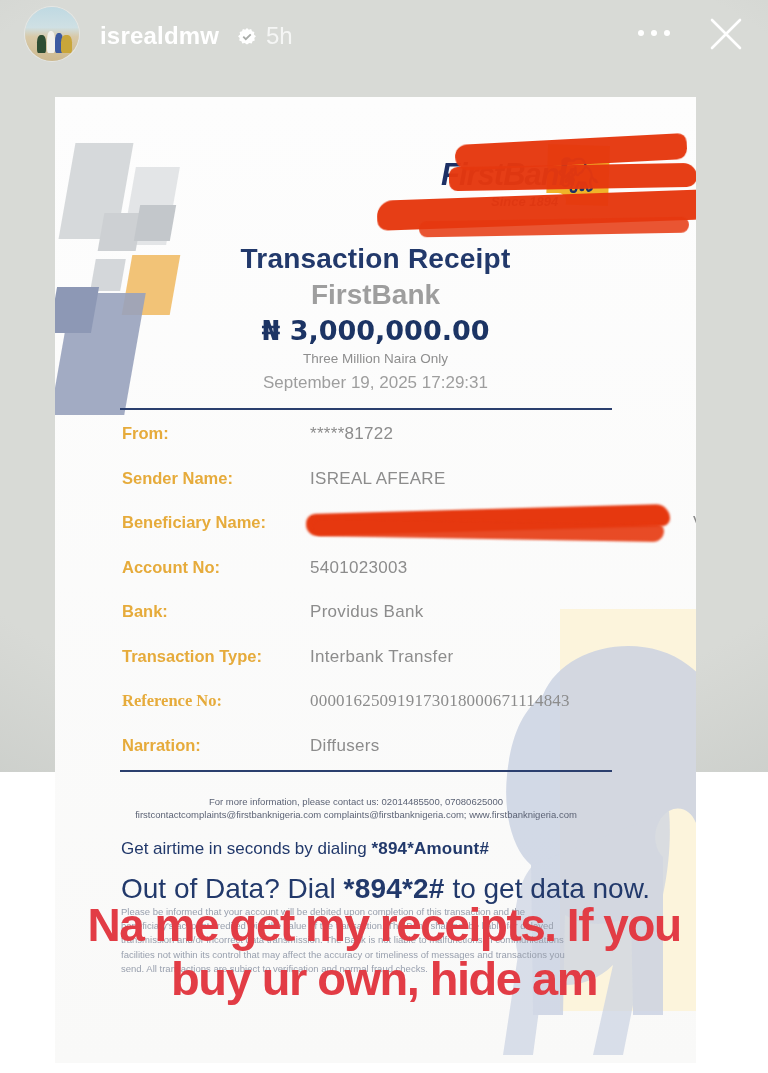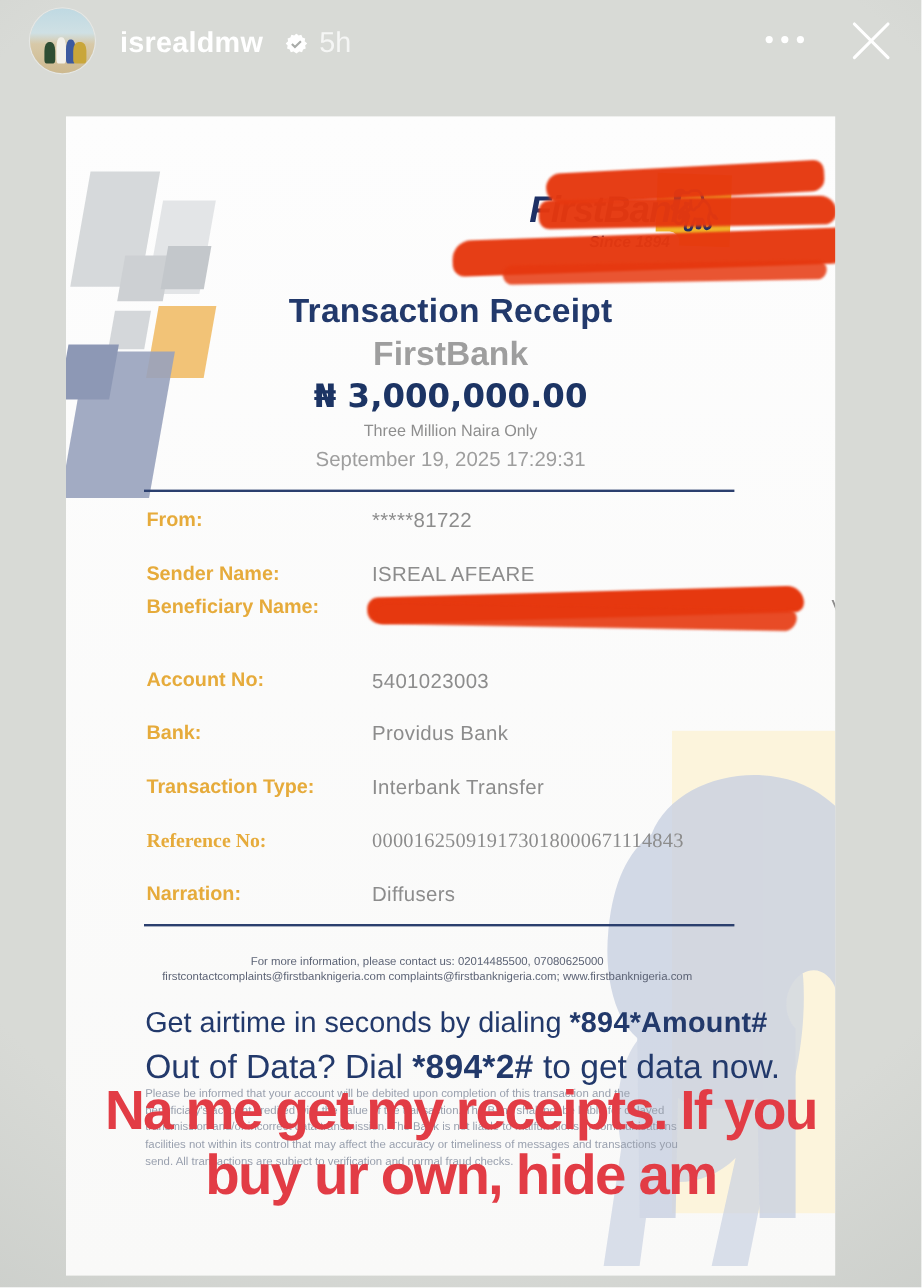--- a/index.html
+++ b/index.html
@@ -1,19 +1,19 @@
 <!DOCTYPE html>
 <html><head>
 <meta charset="utf-8">
 <style>
   * { margin:0; padding:0; box-sizing:border-box; }
   html,body { width:768px; height:1073px; }
   body { font-family:"Liberation Sans", sans-serif; overflow:hidden; }
   #stage {
-    position:relative; width:768px; height:1073px;
+    position:relative; width:768px; height:772px;
     background: radial-gradient(130% 95% at 50% 42%, #d8dad6 55%, #bcc0bc 100%);
     padding-left: 28px;
   }
 
   
   #story-header { position:absolute; left:0; top:0; width:768px; height:78px; z-index:40; }
   .avatar {
     position:absolute; left:25px; top:7px; width:54px; height:54px; border-radius:50%;
     background: linear-gradient(180deg,#bfd9e2 0%, #cfe0e4 38%, #d8c9a8 55%, #cdb98f 100%);
     overflow:hidden; box-shadow:0 0 0 1px rgba(255,255,255,.35);
@@ -67,35 +67,35 @@
   .rc-words   { position:absolute; left:0; top:254px; width:100%; text-align:center; font-size:13.5px; color:#8e8e8e; }
   .rc-date    { position:absolute; left:0; top:276px; width:100%; text-align:center; font-size:17px; color:#9e9e9e; }
 
   .divider { position:absolute; left:65px; width:492px; height:2px; background:#2b3f6e; }
   .div-top { top:311px; } .div-bot { top:673px; }
 
   
   .row { position:absolute; left:67px; width:560px; height:24px; }
   .row .lbl { position:absolute; left:0; font-size:16.5px; font-weight:bold; color:#e6ab3b; }
   .row .val { position:absolute; left:188px; font-size:17px; color:#8c8c8c; letter-spacing:.3px; }
-  .r0{top:327px;} .r1{top:372px;} .r2{top:400px;} .r3{top:461px;} .r4{top:505px;} .r5{top:550px;} .r6{top:594px;font-family:Liberation Serif, serif;} .r7{top:639px;}
+  .r0{top:327px;} .r1{top:372px;} .r2{top:416px;} .r3{top:461px;} .r4{top:505px;} .r5{top:550px;} .r6{top:594px;font-family:Liberation Serif, serif;} .r7{top:639px;}
   .r6 .val { letter-spacing:.2px; }
   .benef-wrap { position:absolute; left:188px; width:385px; height:24px; }
   .benef-end { position:absolute; right:-14px; top:0; font-size:17px; color:#8c8c8c; }
   .benef-scribble, .benef-scribble2 { position:absolute; background:#e6380f; filter:blur(.8px); }
   .benef-scribble  { left:-4px; top:-4px; width:364px; height:22px; border-radius:12px 18px 10px 14px; transform:rotate(-1.6deg); }
   .benef-scribble2 { left:2px;  top:8px;  width:352px; height:18px; border-radius:14px 10px 16px 12px; transform:rotate(1deg); opacity:.9; }
 
   
   .wm-band { position:absolute; left:505px; top:512px; width:136px; height:402px; background:#fcf4dc; }
   .wm-eleph { position:absolute; left:418px; top:438px; width:260px; height:520px; opacity:.8; }
 
   
   .contact { position:absolute; left:66px; top:698px; width:470px; font-size:9.5px; line-height:13px; color:#5c6375;text-align:center; }
-  .ussd1 { position:absolute; left:66px; top:742px; font-size:24px; color:#22396b; }
+  .ussd1 { position:absolute; left:66px; top:742px; font-size:17px; color:#22396b; }
   .ussd2 { position:absolute; left:66px; top:776px; font-size:28px; color:#22396b; }
   .ussd1 b, .ussd2 b { font-weight:bold; letter-spacing:.2px; }
   .disclaimer { position:absolute; left:66px; top:808px; width:458px; font-size:9.5px; line-height:14.2px; color:#99a0ae; }
 
   
   .caption { position:absolute; left:50%; transform:translateX(-50%); white-space:nowrap; color:#e23c45; font-weight:bold; letter-spacing:-1.5px; z-index:50; }
   .cap1 { top:898px; font-size:46px; }
   .cap2 { top:951px; font-size:47px; }
 </style>
 </head>

